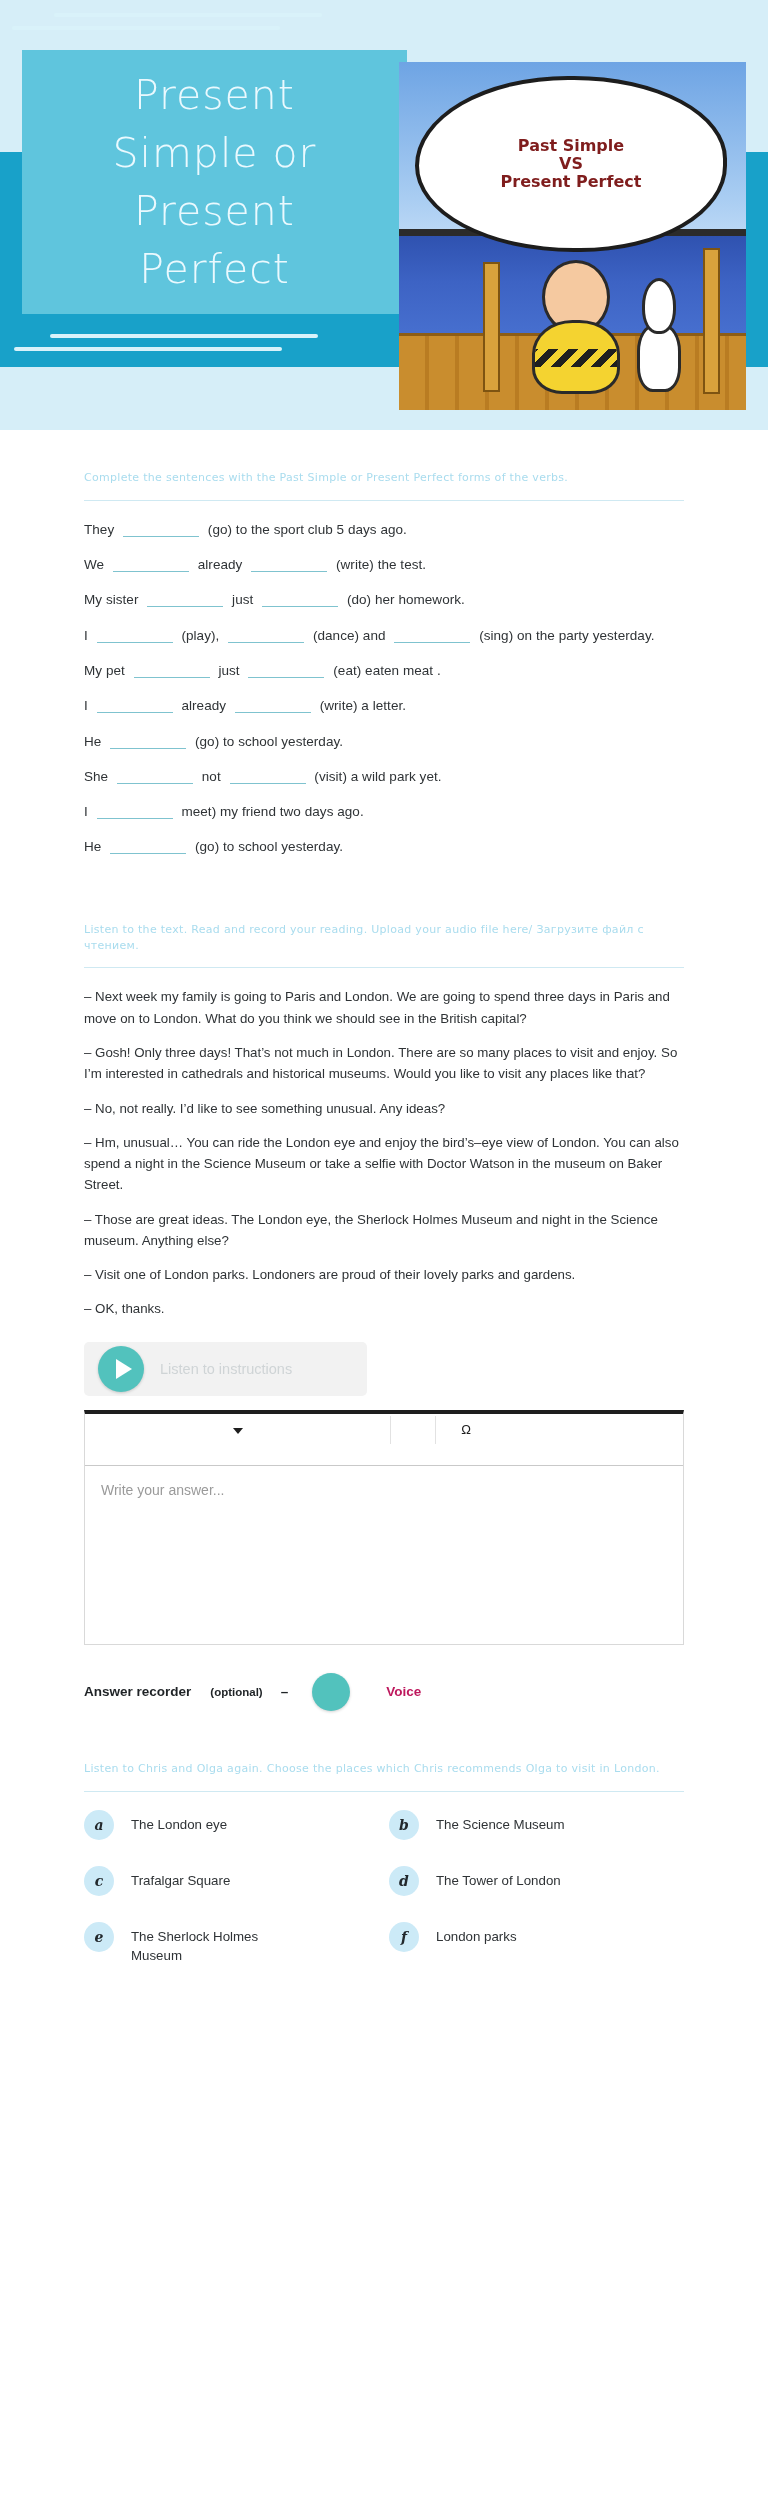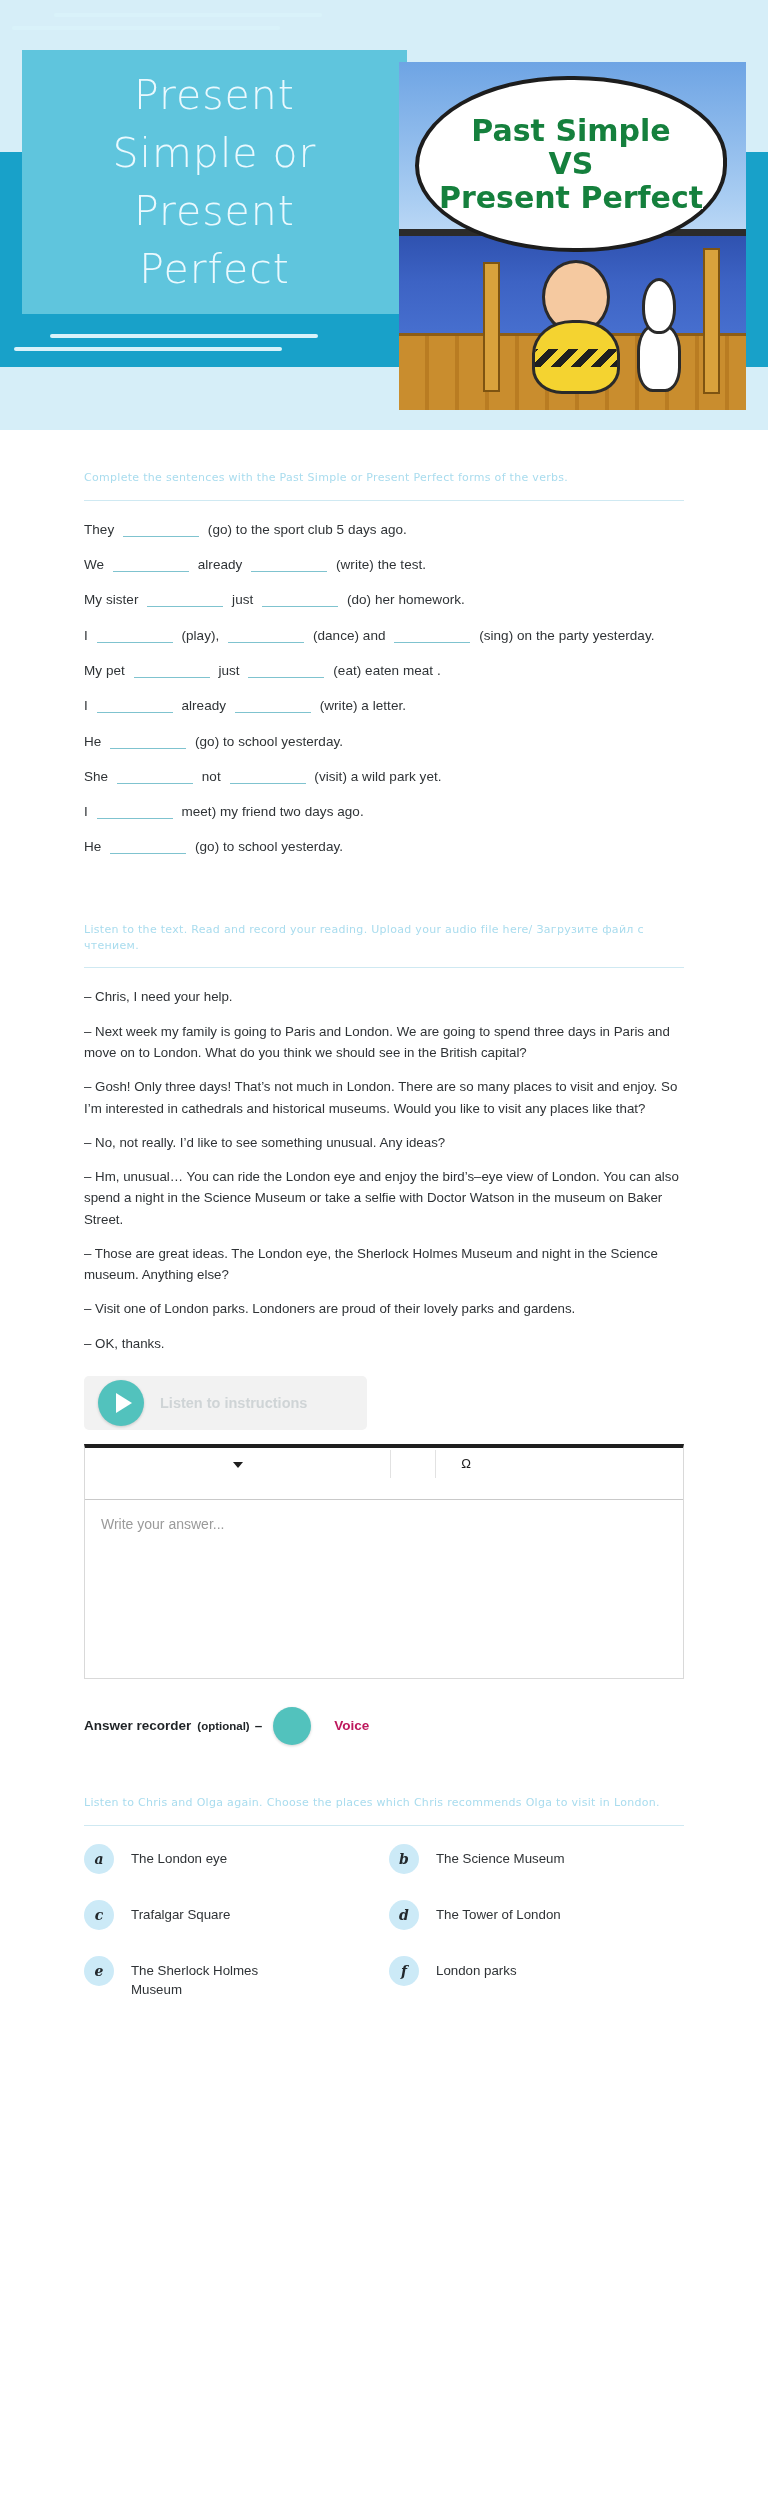--- a/index.html
+++ b/index.html
@@ -87,23 +87,23 @@
   .dock { position:absolute; left:0; bottom:0; width:100%; height:22%;
     background: repeating-linear-gradient(90deg,#c98d2e 0 26px,#b97c22 26px 30px);
     border-top: 3px solid #8c5d16; }
   .cloud-bubble {
     position:absolute; left:16px; top:14px; width:312px; height:176px;
     background:#ffffff; border:4px solid #1d1d1d; border-radius:50% 50% 48% 52% / 52% 48% 50% 50%;
     display:flex; align-items:center; justify-content:center;
   }
   .bubble-text {
     position:relative; z-index:4; text-align:center;
-    color:#15803d; font-weight:bold;
+    color:#7f1d1d; font-weight:bold;
     font-family:"DejaVu Sans", sans-serif;
-    font-size:30px; line-height:1.12; white-space:pre-line;
+    font-size:16px; line-height:1.12; white-space:pre-line;
     text-shadow: 1px 1px 0 #fff;
   }
   .cb-head { position:absolute; left:143px; top:198px; width:68px; height:74px;
     background:#f5c9a0; border:3px solid #2a2a2a; border-radius:50%; }
   .cb-body { position:absolute; left:133px; top:258px; width:88px; height:74px;
     background:#f4d330; border:3px solid #2a2a2a; border-radius:46% 46% 34% 34%;
     overflow:hidden; }
   .cb-zig { position:absolute; left:-6px; top:26px; width:104px; height:18px;
     background: repeating-linear-gradient(135deg,#1f1f1f 0 7px,transparent 7px 14px); }
   .snoopy-head { position:absolute; left:243px; top:216px; width:34px; height:56px;
@@ -167,21 +167,20 @@
   .audio-bar {
     margin-top: 22px;
     width: 283px;
     height: 54px;
     background: #f2f2f2;
     border-radius: 5px;
     display: flex;
     align-items: center;
     padding-left: 14px;
     gap: 16px;
-    font-weight: bold;
   }
   .play-circle {
     width: 46px; height: 46px; border-radius: 50%;
     background: #52c2bd;
     display:flex; align-items:center; justify-content:center;
     flex: 0 0 auto;
     box-shadow: 0 1px 3px rgba(0,0,0,.18);
   }
   .play-tri {
     width: 0; height: 0;
@@ -223,21 +222,21 @@
     min-height: 178px;
     padding: 16px 16px;
     color: #9a9a9a;
     font-size: 14px;
   }
 
   .recorder-row {
     margin-top: 28px;
     display: flex;
     align-items: center;
-    gap: 1px;
+    gap: 14px;
   }
   .rec-label { font-weight: bold; color: #1f2326; font-size: 13.5px; }
   .rec-opt { font-weight: bold; color: #1f2326; font-size: 11.5px; margin-left: 5px; }
   .rec-dash { font-weight: bold; color: #1f2326; font-size: 13.5px; margin: 0 10px 0 4px; }
   .rec-circle {
     width: 38px; height: 38px; border-radius: 50%;
     background: #52c2bd;
     box-shadow: 0 1px 3px rgba(0,0,0,.18);
   }
   .rec-voice { font-weight: bold; color: #be185d; font-size: 13.5px; margin-left: 22px; }
@@ -400,21 +399,20 @@
         <span>(go) to school yesterday.</span>
       </div>
     </div>
 
     <div class="section-gap"></div>
 
     <div class="instruction">Listen to the text. Read and record your reading. Upload your audio file here/ Загрузите файл с чтением.</div>
     <div class="hrule"></div>
 
     <div>
-      <div class="dlg">– Chris, I need your help.</div>
       <div class="dlg">– Next week my family is going to Paris and London. We are going to spend three days in Paris and move on to London. What do you think we should see in the British capital?</div>
       <div class="dlg">– Gosh! Only three days! That’s not much in London. There are so many places to visit and enjoy. So I’m interested in cathedrals and historical museums. Would you like to visit any places like that?</div>
       <div class="dlg">– No, not really. I’d like to see something unusual. Any ideas?</div>
       <div class="dlg">– Hm, unusual… You can ride the London eye and enjoy the bird’s–eye view of London. You can also spend a night in the Science Museum or take a selfie with Doctor Watson in the museum on Baker Street.</div>
       <div class="dlg">– Those are great ideas. The London eye, the Sherlock Holmes Museum and night in the Science museum. Anything else?</div>
       <div class="dlg">– Visit one of London parks. Londoners are proud of their lovely parks and gardens.</div>
       <div class="dlg">– OK, thanks.</div>
     </div>
 
     <div class="audio-bar">

